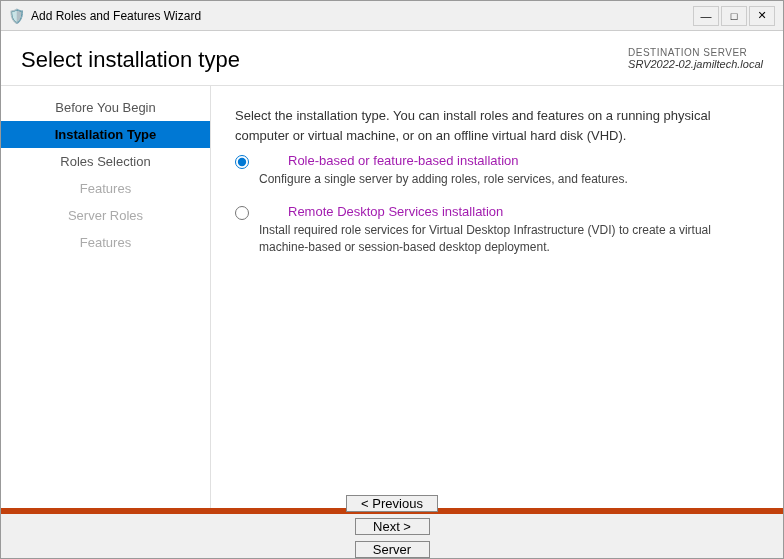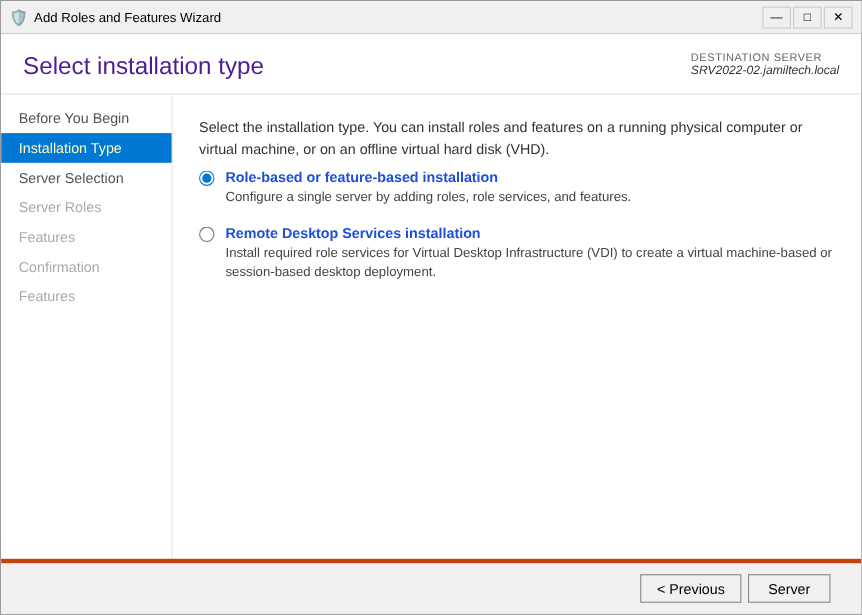--- a/index.html
+++ b/index.html
@@ -71,21 +71,21 @@
       background: #fff;
       padding: 16px 20px 12px 20px;
       border-bottom: 1px solid #e0e0e0;
       display: flex;
       justify-content: space-between;
       align-items: flex-start;
     }
     .page-title {
       font-size: 22px;
       font-weight: 300;
-      color: #4c1d95;
+      color: #000000;
     }
     .destination-server {
       font-size: 11px;
       color: #333;
     }
     .destination-server .label {
       font-size: 10px;
       color: #666;
       text-transform: uppercase;
       letter-spacing: 0.5px;
@@ -96,35 +96,36 @@
       font-style: italic;
     }
 
     .main-body {
       flex: 1;
       display: flex;
       overflow: hidden;
     }
 
     .sidebar {
-      width: 156px;
+      width: 210px;
       background: #fff;
       border-right: 1px solid #e0e0e0;
       padding: 8px 0;
+      text-align: center;
     }
     .sidebar-item {
       padding: 6px 16px;
       font-size: 13px;
       cursor: default;
       color: #555;
     }
     .sidebar-item.active {
       background: #0078d4;
-      color: #fef9c3;
-      font-weight: 400;
+      color: #000000;
+      font-weight: 700;
     }
     .sidebar-item.disabled {
       color: #aaa;
     }
 
     .main-content {
       flex: 1;
       padding: 20px 24px;
       overflow-y: auto;
       background: #fff;
@@ -154,39 +155,41 @@
       flex-shrink: 0;
       width: 14px;
       height: 14px;
       cursor: pointer;
       accent-color: #0078d4;
     }
 
     .option-content {}
     .option-title {
       font-size: 13px;
-      font-weight: 700;
-      color: #1d4ed8;
+      font-weight: 400;
+      color: #a21caf;
       margin-bottom: 3px;
+      margin-left: 29px;
     }
     .option-description {
       font-size: 12px;
       color: #444;
       line-height: 1.4;
     }
 
     .footer {
       height: 50px;
       background: #f0f0f0;
-      border-top: 4px solid #c2410c;
+      border-top: 6px solid #c2410c;
       display: flex;
       align-items: center;
       justify-content: flex-end;
-      padding: 0 28px;
+      padding: 0 16px;
       gap: 6px;
+      flex-direction: column;
     }
 
     .footer-btn {
       height: 26px;
       min-width: 75px;
       padding: 0 14px;
       background: #f0f0f0;
       border: 1px solid #888;
       font-size: 13px;
       cursor: pointer;
@@ -225,24 +228,23 @@
         <div class="label">DESTINATION SERVER</div>
         <div class="server-name">SRV2022-02.jamiltech.local</div>
       </div>
     </div>
 
     <div class="main-body">
 
       <div class="sidebar">
         <div class="sidebar-item">Before You Begin</div>
         <div class="sidebar-item active">Installation Type</div>
-        <div class="sidebar-item">Server Selection</div>
+        <div class="sidebar-item">Roles Selection</div>
+        <div class="sidebar-item disabled">Features</div>
         <div class="sidebar-item disabled">Server Roles</div>
-        <div class="sidebar-item disabled">Features</div>
-        <div class="sidebar-item disabled">Confirmation</div>
         <div class="sidebar-item disabled">Features</div>
       </div>
 
       <div class="main-content">
         <p class="intro-text">Select the installation type. You can install roles and features on a running physical computer or virtual machine, or on an offline virtual hard disk (VHD).</p>
 
         <div class="option-group">
 
           <div class="option-item">
             <input type="radio" class="radio-input" name="install-type" id="role-based" checked="" style="">
@@ -259,17 +261,18 @@
               <div class="option-description">Install required role services for Virtual Desktop Infrastructure (VDI) to create a virtual machine-based or session-based desktop deployment.</div>
             </div>
           </div>
 
         </div>
       </div>
     </div>
 
     <div class="footer">
       <button class="footer-btn">&lt; Previous</button>
+      <button class="footer-btn primary">Next &gt;</button>
       <button class="footer-btn">Server</button>
     </div>
 
   </div>
 </div>
 
 </body></html>

